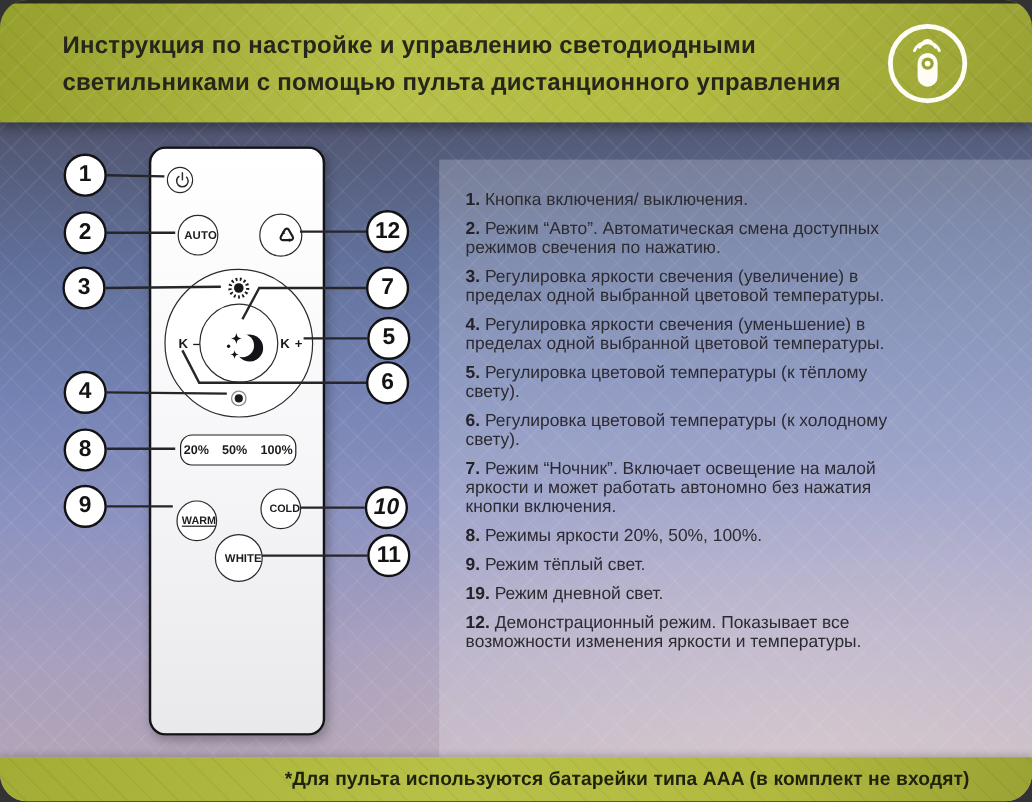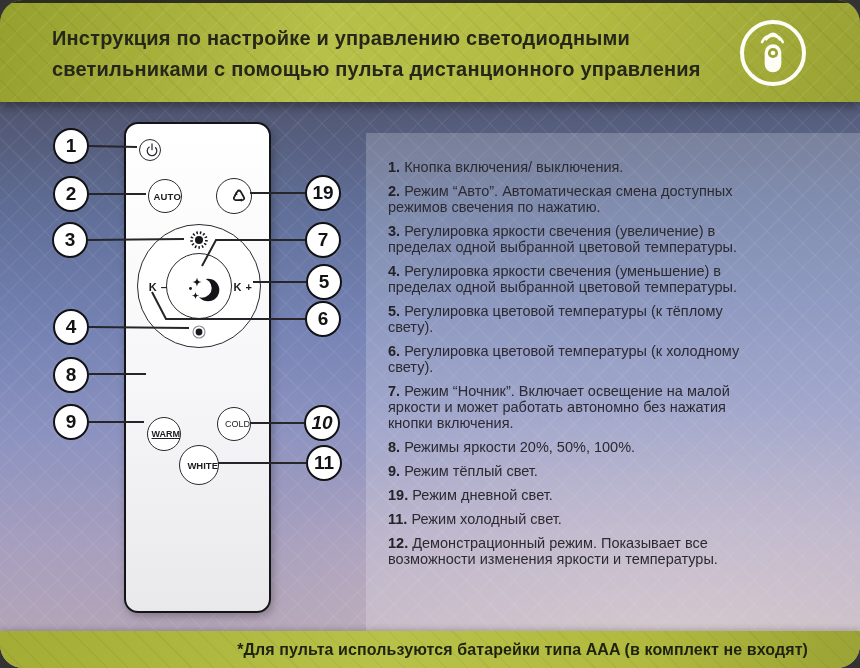--- a/index.html
+++ b/index.html
@@ -92,21 +92,21 @@
   .k-label{position:absolute;top:62px;transform:translate(-50%,-50%);font-size:11px;font-weight:bold;color:#19191d;letter-spacing:0.5px;white-space:nowrap;}
   .k-minus{left:20px;}
   .k-plus{left:105px;}
   .btn-presets{
     position:absolute;left:24px;top:238px;width:97px;height:26px;box-sizing:border-box;
     background:#fff;border:1.6px solid #1f1f23;border-radius:10px;
     display:flex;align-items:center;justify-content:center;gap:11px;
     font-size:10.5px;font-weight:bold;color:#1c1c20;
   }
   .btn-warm{left:21px;top:293px;width:34px;height:34px;font-size:9px;font-weight:bold;text-decoration:underline;}
-  .btn-cold{left:91px;top:283px;width:34px;height:34px;font-size:9px;font-weight:normal;}
+  .btn-cold{left:91px;top:283px;width:34px;height:34px;font-size:9px;font-weight:bold;}
   .btn-white{left:53px;top:321px;width:40px;height:40px;font-size:9.5px;font-weight:bold;}
   
   .connectors{position:absolute;inset:0;z-index:3;pointer-events:none;}
   .callout{
     position:absolute;width:36px;height:36px;box-sizing:border-box;z-index:4;
     background:#fff;border:2.5px solid #121215;border-radius:50%;
     display:flex;align-items:center;justify-content:center;
     font-size:19px;font-weight:bold;color:#131316;
   }
   svg{display:block;}
@@ -177,20 +177,25 @@
       <span class="k-label k-plus">K +</span>
 
       <div class="dial-dot">
         <svg width="15" height="15" viewBox="-7.5 -7.5 15 15">
           <circle r="6" fill="none" stroke="#8a8a90" stroke-width="1.1"></circle>
           <circle r="3.4" fill="#1a1a1e"></circle>
         </svg>
       </div>
     </div>
 
+    <div class="btn-presets">
+      <span>20%</span>
+      <span>50%</span>
+      <span>100%</span>
+    </div>
 
     <div class="rbtn btn-warm">
       <span>WARM</span>
     </div>
     <div class="rbtn btn-cold">
       <span>COLD</span>
     </div>
     <div class="rbtn btn-white">
       <span>WHITE</span>
     </div>
@@ -217,41 +222,40 @@
   <div class="callout" style="left:53px;top:176px;">2</div>
   <div class="callout" style="left:52px;top:222px;">3</div>
   <div class="callout" style="left:53px;top:309px;">4</div>
   <div class="callout" style="left:306px;top:264px;">5</div>
   <div class="callout" style="left:305px;top:301px;">6</div>
   <div class="callout" style="left:305px;top:222px;">7</div>
   <div class="callout" style="left:53px;top:357px;">8</div>
   <div class="callout" style="left:53px;top:404px;">9</div>
   <div class="callout" style="left:304px;top:405px;font-style:italic;">10</div>
   <div class="callout" style="left:306px;top:445px;text-align:center;">11</div>
-  <div class="callout" style="left:305px;top:175px;">19</div>
+  <div class="callout" style="left:305px;top:175px;">12</div>
 
   <div class="instruction-list">
     <p class="instruction-item"><span class="num">1.</span> <span class="txt">Кнопка включения/ выключения.</span></p>
     <p class="instruction-item"><span class="num">2.</span> <span class="txt">Режим “Авто”. Автоматическая смена доступных
 режимов свечения по нажатию.</span></p>
     <p class="instruction-item"><span class="num">3.</span> <span class="txt">Регулировка яркости свечения (увеличение) в
 пределах одной выбранной цветовой температуры.</span></p>
     <p class="instruction-item"><span class="num">4.</span> <span class="txt">Регулировка яркости свечения (уменьшение) в
 пределах одной выбранной цветовой температуры.</span></p>
     <p class="instruction-item"><span class="num">5.</span> <span class="txt">Регулировка цветовой температуры (к тёплому
 свету).</span></p>
     <p class="instruction-item"><span class="num">6.</span> <span class="txt">Регулировка цветовой температуры (к холодному
 свету).</span></p>
     <p class="instruction-item"><span class="num">7.</span> <span class="txt">Режим “Ночник”. Включает освещение на малой
 яркости и может работать автономно без нажатия
 кнопки включения.</span></p>
     <p class="instruction-item"><span class="num">8.</span> <span class="txt">Режимы яркости 20%, 50%, 100%.</span></p>
     <p class="instruction-item"><span class="num">9.</span> <span class="txt">Режим тёплый свет.</span></p>
     <p class="instruction-item"><span class="num">19.</span> <span class="txt">Режим дневной свет.</span></p>
-    <p class="instruction-item"><span class="num">11.</span> <span class="txt">Режим холодный свет.</span></p>
     <p class="instruction-item"><span class="num">12.</span> <span class="txt">Демонстрационный режим. Показывает все
 возможности изменения яркости и температуры.</span></p>
   </div>
 
   <div class="footer">
     <div class="footer-note">*Для пульта используются батарейки типа AAA (в комплект не входят)</div>
   </div>
 
 </div>
 

